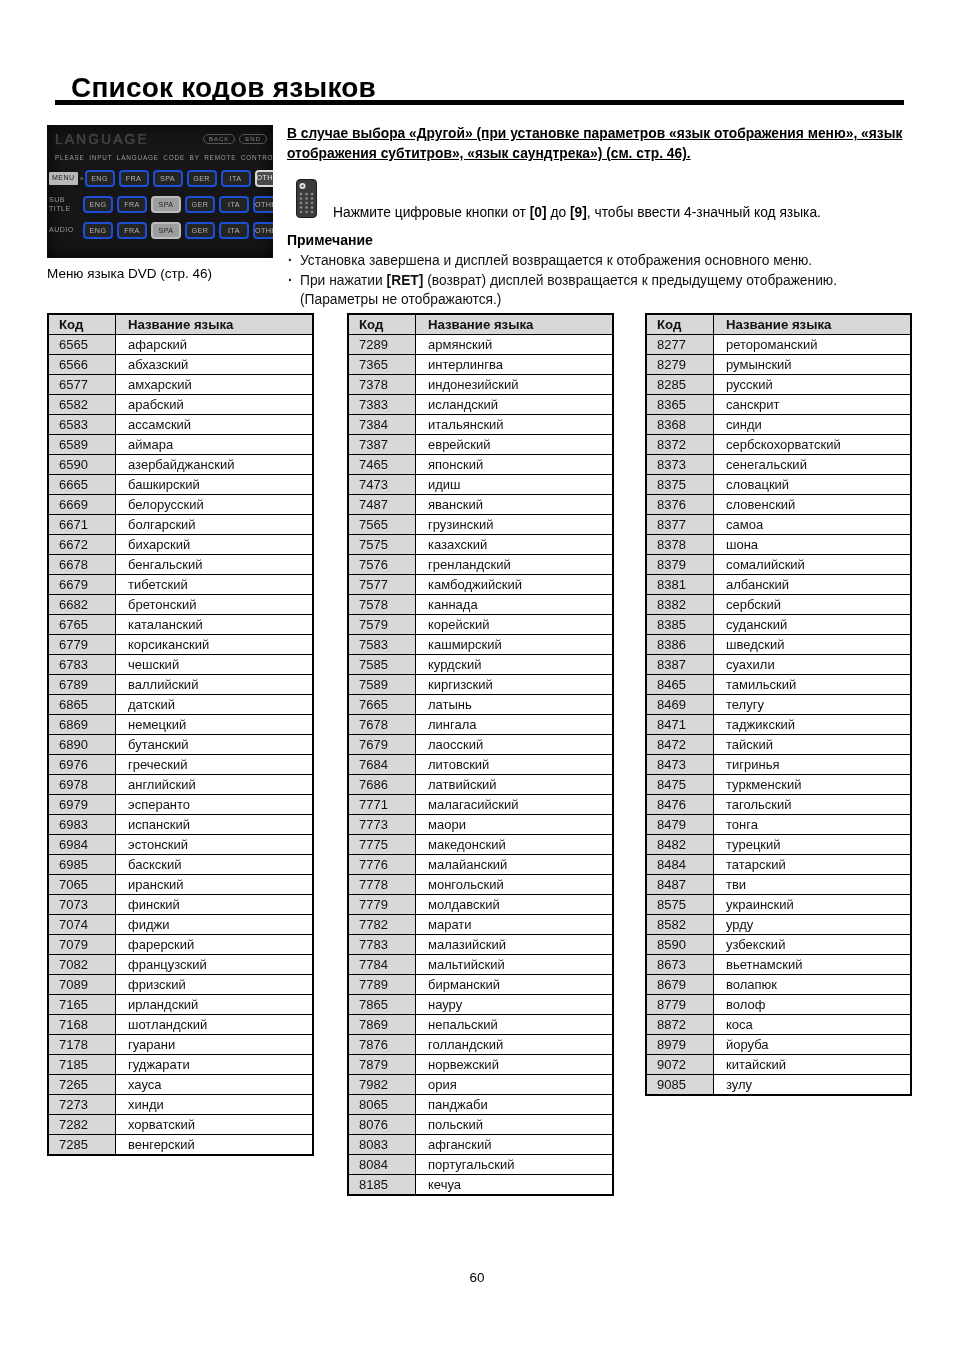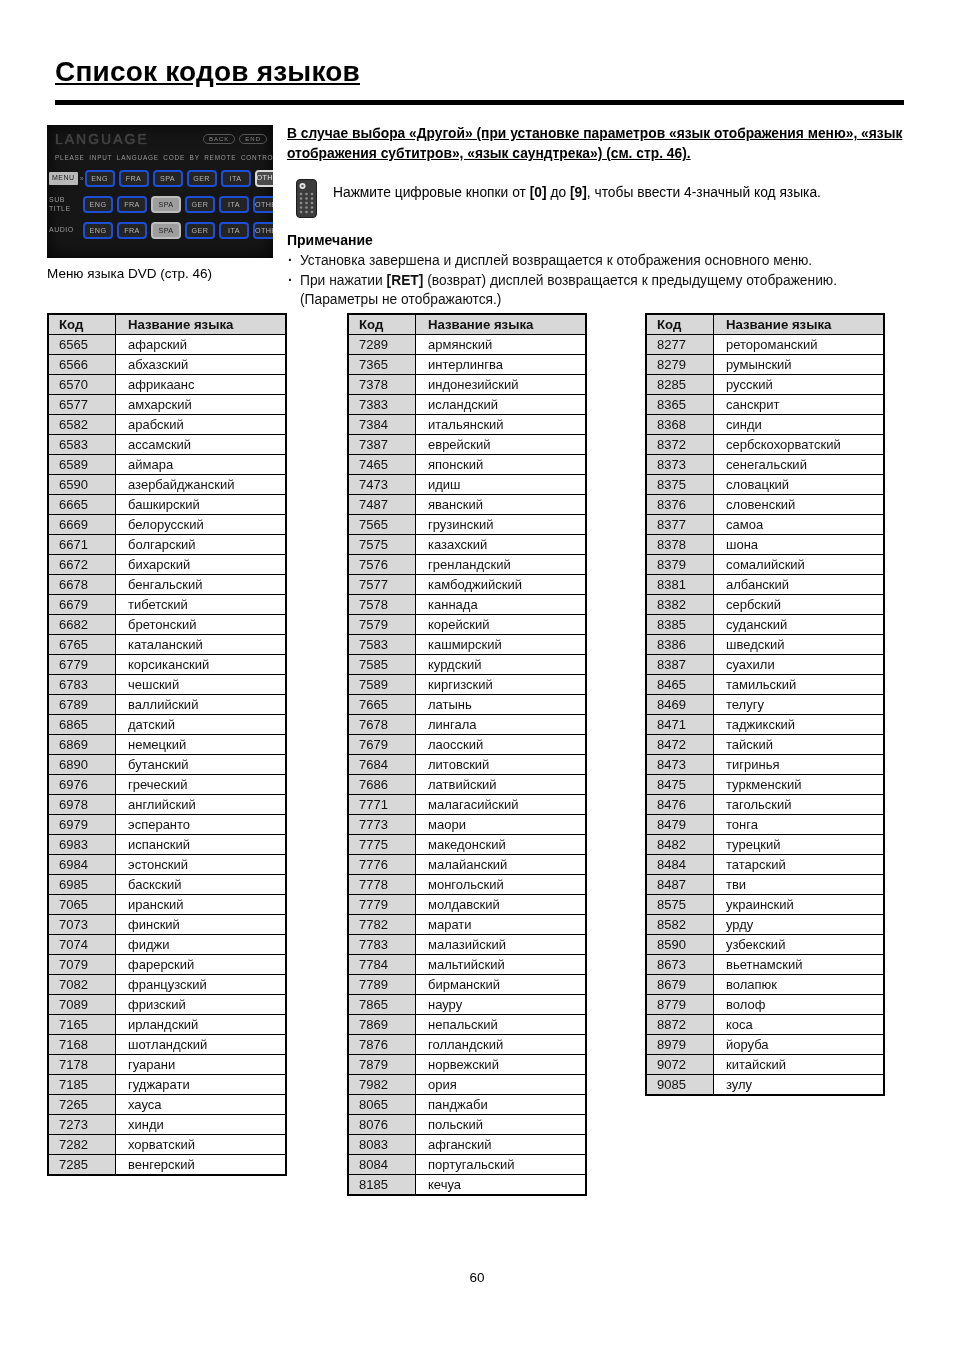--- a/index.html
+++ b/index.html
@@ -2,22 +2,22 @@
 <html><head>
 <meta charset="utf-8">
 <style>
   html,body{margin:0;padding:0;}
   body{
     width:954px;height:1351px;position:relative;background:#ffffff;color:#111;
     font-family:"Liberation Sans","DejaVu Sans",sans-serif;
     -webkit-font-smoothing:antialiased;
   }
   .page-title{
-    position:absolute;left:55px;top:56px;margin:0;
-    font-size:28px;font-weight:bold;letter-spacing:0.2px;color:#000;text-decoration:underline;
+    position:absolute;left:55px;top:56px;margin:16px;
+    font-size:28px;font-weight:bold;letter-spacing:0.2px;color:#000;
   }
   .title-rule{
     position:absolute;left:55px;top:100px;width:849px;height:5px;background:#000;
   }
 
   
   .figure{position:absolute;left:47px;top:125px;width:226px;}
   .dvd-screen{
     width:226px;height:133px;background:#161616;position:relative;overflow:hidden;
     box-shadow:inset 0 0 18px rgba(0,0,0,0.9);
@@ -50,34 +50,34 @@
     font-size:7.2px;color:#b5b5b5;border:2px solid #1d4ed8;border-radius:4px;
     padding:2px 0;width:26px;text-align:center;letter-spacing:0.4px;background:#242424;
   }
   .dvd-btn.sel-ring{border:2px solid #d8d8d8;padding:1px 0;background:#4a4a4a;color:#e8e8e8;}
   .dvd-btn.sel-fill{background:#9d9d9d;color:#1c1c1c;border-color:#bdbdbd;}
   .figure-caption{margin-top:8px;font-size:13.5px;color:#000;}
 
   
   .right-col{position:absolute;left:287px;top:124px;width:622px;}
   .intro-par{margin:0;font-size:13.8px;font-weight:bold;line-height:20px;color:#000;text-decoration:underline;}
-  .remote-row{display:flex;align-items:flex-start;margin-top:13px;}
+  .remote-row{display:flex;align-items:flex-end;margin-top:13px;}
   .remote-icon-box{flex:0 0 auto;margin:2px 16px 0 9px;}
   .instr{margin:6px 0 0 0;font-size:13.8px;line-height:19px;color:#000;}
   .b{font-weight:bold;}
   .note-title{margin:10px 0 0 0;font-size:14px;font-weight:bold;color:#000;}
   .notes{list-style:none;margin:3px 0 0 0;padding:0;font-size:13.8px;line-height:19px;}
   .notes li{padding-left:13px;position:relative;margin-top:1px;}
   .notes li::before{content:"·";position:absolute;left:1px;top:0;font-weight:bold;}
 
   
   .tables-area{position:absolute;left:0;top:313px;width:954px;}
   .lang-table{position:absolute;top:0;}
   #table-0{left:47px;} #table-1{left:347px;} #table-2{left:645px;}
-  table{border-collapse:collapse;table-layout:fixed;width:240px;
+  table{border-collapse:collapse;table-layout:fixed;width:267px;
         border:2px solid #000;background:#fff;}
   th,td{border:1px solid #000;height:19px;font-size:13px;vertical-align:middle;
         overflow:hidden;white-space:nowrap;}
   th{background:#d8d8d8;text-align:left;font-weight:bold;font-size:13.2px;}
   .code-col{width:56px;}
   th.code-col,td.code-cell{padding:0 0 0 10px;background:#d8d8d8;}
   th.name-col,td.name-cell{padding:0 0 0 12px;}
   td.name-cell{background:#fff;}
 
   .page-number{
@@ -188,24 +188,20 @@
       <tbody>
           <tr>
             <td class="code-cell">6565</td>
             <td class="name-cell">афарский</td>
           </tr>
           <tr>
             <td class="code-cell">6566</td>
             <td class="name-cell">абхазский</td>
           </tr>
           <tr>
-            <td class="code-cell">6570</td>
-            <td class="name-cell">африкаанс</td>
-          </tr>
-          <tr>
             <td class="code-cell">6577</td>
             <td class="name-cell">амхарский</td>
           </tr>
           <tr>
             <td class="code-cell">6582</td>
             <td class="name-cell">арабский</td>
           </tr>
           <tr>
             <td class="code-cell">6583</td>
             <td class="name-cell">ассамский</td>

